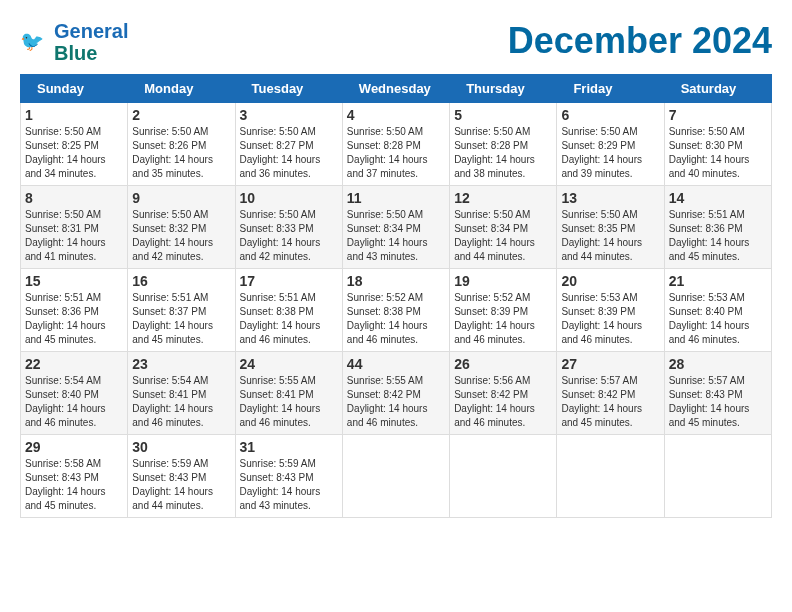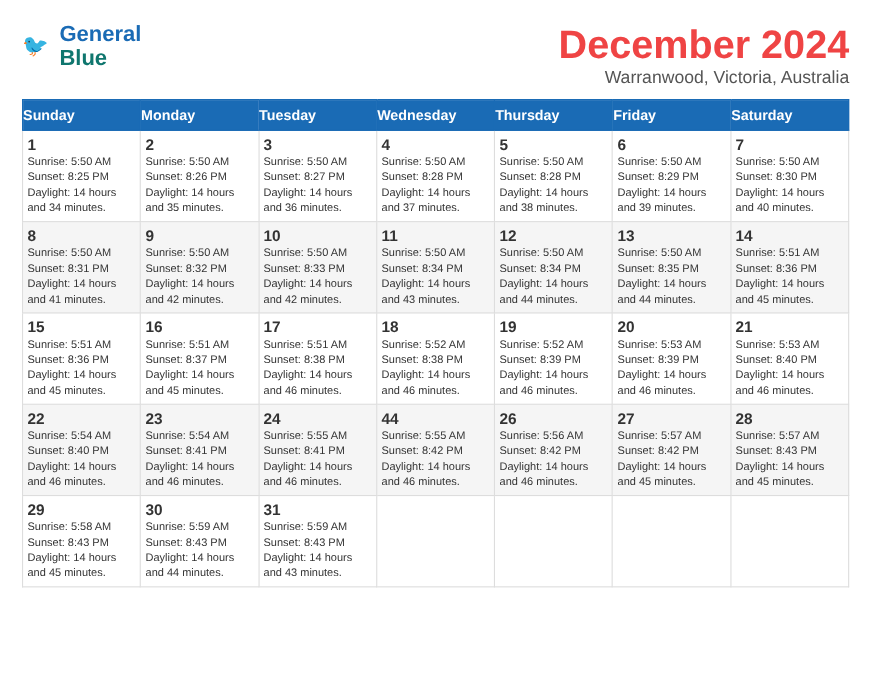--- a/index.html
+++ b/index.html
@@ -33,36 +33,36 @@
     .logo-bird {
       width: 30px;
       height: 30px;
     }
     .title-block {
       text-align: right;
     }
     .title-block h1 {
       font-size: 36px;
       font-weight: bold;
-      color: #ef4444;
+      color: #0369a1;
     }
     .title-block h2 {
       font-size: 16px;
       font-weight: normal;
       color: #555;
     }
     .calendar {
       width: 100%;
       border-collapse: collapse;
       font-size: 11px;
     }
     .calendar thead th {
       background-color: #1a6bb5;
       color: #fff;
-      padding: 6px 0;
+      padding: 6px 16px;
       text-align: left;
       font-size: 13px;
       font-weight: bold;
       border: 1px solid #1a6bb5;
     }
     .calendar tbody td {
       vertical-align: top;
       padding: 4px 4px;
       border: 1px solid #ddd;
       width: 14.28%;
@@ -95,21 +95,20 @@
   <div class="logo">
     <svg class="logo-bird" viewBox="0 0 40 40">
       <text y="28" font-size="26" fill="#1a6bb5">🐦</text>
     </svg>
     <div class="logo-text">
       <span style="color:#1a6bb5">General</span><br><span>Blue</span>
     </div>
   </div>
   <div class="title-block">
     <h1>December 2024</h1>
-    <h2>Warranwood, Victoria, Australia</h2>
   </div>
 </div>
 
 <table class="calendar">
   <thead>
     <tr>
     <th>Sunday</th>
         <th>Monday</th>
         <th>Tuesday</th>
         <th>Wednesday</th>

